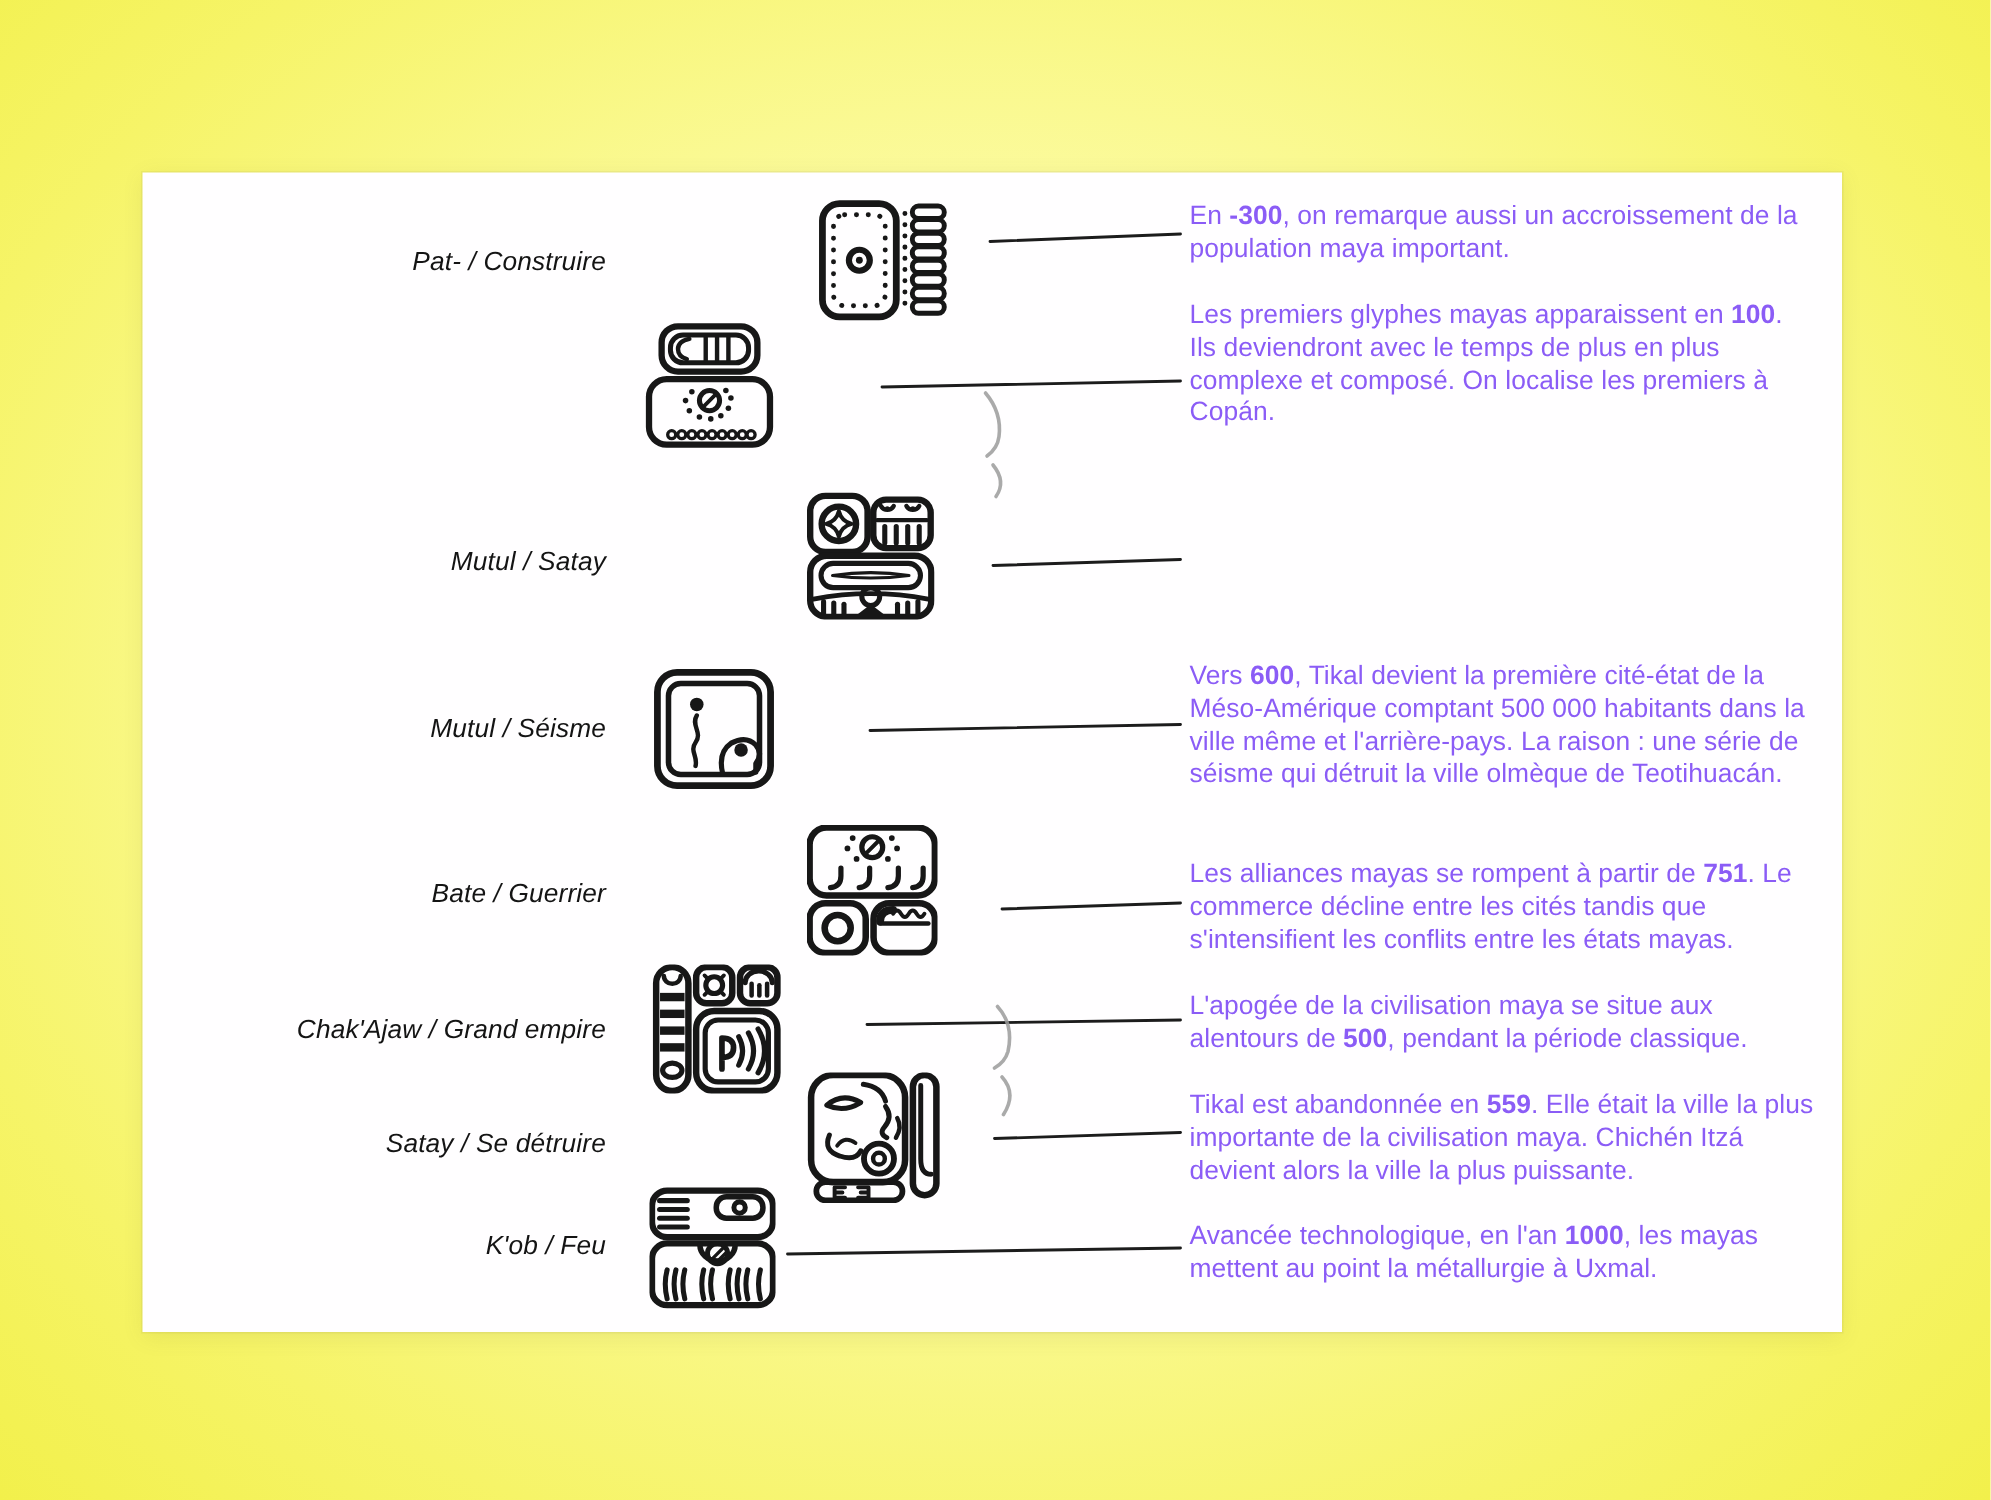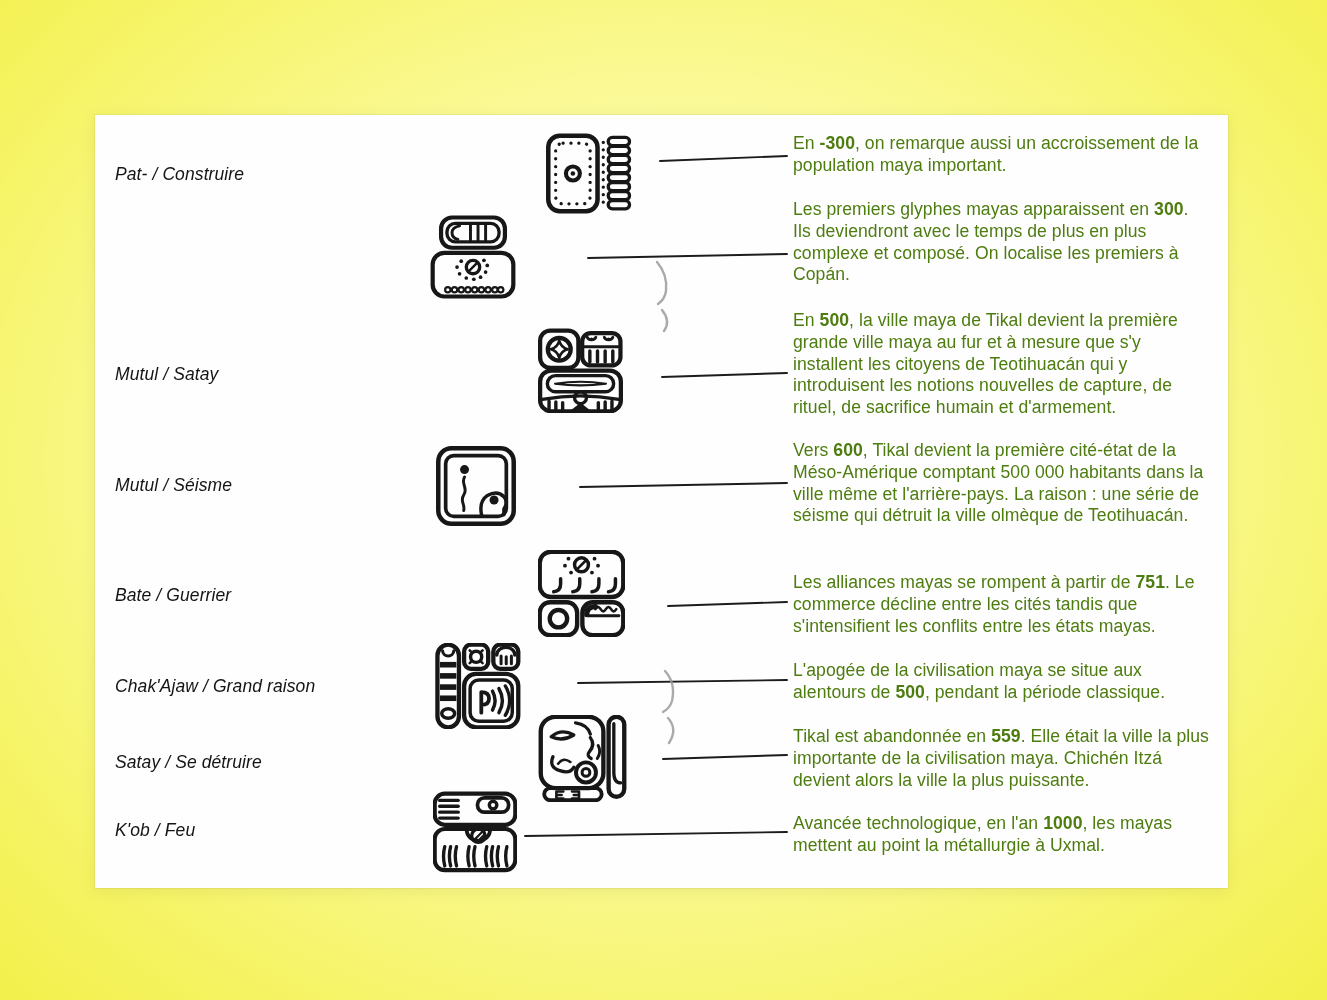--- a/index.html
+++ b/index.html
@@ -11,30 +11,31 @@
     overflow:hidden;
   }
   .card{
     position:absolute;left:95px;top:115px;
     width:1133px;height:773px;
     background:#fffeff;
     box-shadow:0 0 0 1px rgba(120,120,60,.08), 0 3px 14px rgba(100,100,30,.10);
   }
   .glyph-label{
     position:absolute;left:20px;width:289px;
+    text-align:right;
     font-style:italic;
     font-size:17.5px;line-height:26px;
     color:#141414;
     letter-spacing:.1px;
     white-space:nowrap;
   }
   .para{
     position:absolute;left:698px;width:418px;
     font-size:17.6px;line-height:21.8px;
-    color:#4d7c0f;
+    color:#8b5cf6;
     letter-spacing:.05px;
   }
   .para b{font-weight:bold;}
   .glyph{position:absolute;}
   .glyph svg{display:block;width:100%;height:100%;}
   .glyph svg *{stroke:#171717;fill:none;stroke-linecap:round;stroke-linejoin:round;}
   .glyph svg .f{fill:#171717;stroke:none;}
   .connectors{position:absolute;left:0;top:0;pointer-events:none;}
   .connectors .ln{stroke:#1c1c1c;stroke-width:1.9;stroke-linecap:round;}
   .connectors .sq{stroke:#9b9b9b;stroke-width:2.4;fill:none;stroke-linecap:round;opacity:.85;}
@@ -57,21 +58,21 @@
       <path class="sq" d="M562,147 Q573,160 571,176 Q570,184 563,189"></path>
       <path class="sq" d="M567,195 Q576,206 569,216"></path>
       <path class="sq" d="M570,556 Q581,568 577,586 Q575,593 568,597"></path>
       <path class="sq" d="M573,603 Q583,614 574,628"></path>
     </svg>
 
     <div class="glyph-label" style="top:46px">Pat- / Construire</div>
     <div class="glyph-label" style="top:246px">Mutul / Satay</div>
     <div class="glyph-label" style="top:357px">Mutul / Séisme</div>
     <div class="glyph-label" style="top:467px">Bate / Guerrier</div>
-    <div class="glyph-label" style="top:558px">Chak'Ajaw / Grand raison</div>
+    <div class="glyph-label" style="top:558px">Chak'Ajaw / Grand empire</div>
     <div class="glyph-label" style="top:634px">Satay / Se détruire</div>
     <div class="glyph-label" style="top:702px">K'ob /  Feu</div>
 
     <div class="glyph" style="left:450px;top:15px;width:87px;height:87px">
       <svg viewBox="0 0 106 100">
         <rect x="4" y="4" width="60" height="92" rx="14" stroke-width="5.5"></rect>
         <rect x="13" y="13" width="42" height="74" rx="9" stroke-width="4" stroke-dasharray="0.1 9.5"></rect>
         <circle cx="34" cy="50" r="8.5" stroke-width="5"></circle>
         <circle class="f" cx="34" cy="50" r="2.8"></circle>
         <line x1="71" y1="12" x2="71" y2="90" stroke-width="4" stroke-dasharray="0.1 9"></line>
@@ -251,22 +252,21 @@
         <path d="M43,68 q-3,11 0,23" stroke-width="4"></path>
         <path d="M50,68 q-3,11 0,23" stroke-width="4"></path>
         <path d="M64,68 q-3,11 0,23" stroke-width="4"></path>
         <path d="M71,68 q-3,11 0,23" stroke-width="4"></path>
         <path d="M78,68 q-3,11 0,23" stroke-width="4"></path>
         <path d="M88,68 q-3,11 0,23" stroke-width="4"></path>
       </svg>
     </div>
 
     <div class="para" style="top:18px">En <b>-300</b>, on remarque aussi un accroissement de la population maya important.</div>
-    <div class="para" style="top:84px">Les premiers glyphes mayas apparaissent en <b>300</b>. Ils deviendront avec le temps de plus en plus complexe et composé. On localise les premiers à Copán.</div>
-    <div class="para" style="top:195px">En <b>500</b>, la ville maya de Tikal devient la première grande ville maya au fur et à mesure que s'y installent les citoyens de Teotihuacán qui y introduisent les notions nouvelles de capture, de rituel, de sacrifice humain et d'armement.</div>
+    <div class="para" style="top:84px">Les premiers glyphes mayas apparaissent en <b>100</b>. Ils deviendront avec le temps de plus en plus complexe et composé. On localise les premiers à Copán.</div>
     <div class="para" style="top:325px">Vers <b>600</b>, Tikal devient la première cité-état de la Méso-Amérique comptant 500 000 habitants dans la ville même et l'arrière-pays. La raison : une série de séisme qui détruit la ville olmèque de Teotihuacán.</div>
     <div class="para" style="top:457px">Les alliances mayas se rompent à partir de <b>751</b>. Le commerce décline entre les cités tandis que s'intensifient les conflits entre les états mayas.</div>
     <div class="para" style="top:545px">L'apogée de la civilisation maya se situe aux alentours de <b>500</b>, pendant la période classique.</div>
     <div class="para" style="top:611px">Tikal est abandonnée en <b>559</b>. Elle était la ville la plus importante de la civilisation maya. Chichén Itzá devient alors la ville la plus puissante.</div>
     <div class="para" style="top:698px">Avancée technologique, en l'an <b>1000</b>, les mayas mettent au point la métallurgie à Uxmal.</div>
 
   </div>
 </div>
 
 </body></html>

